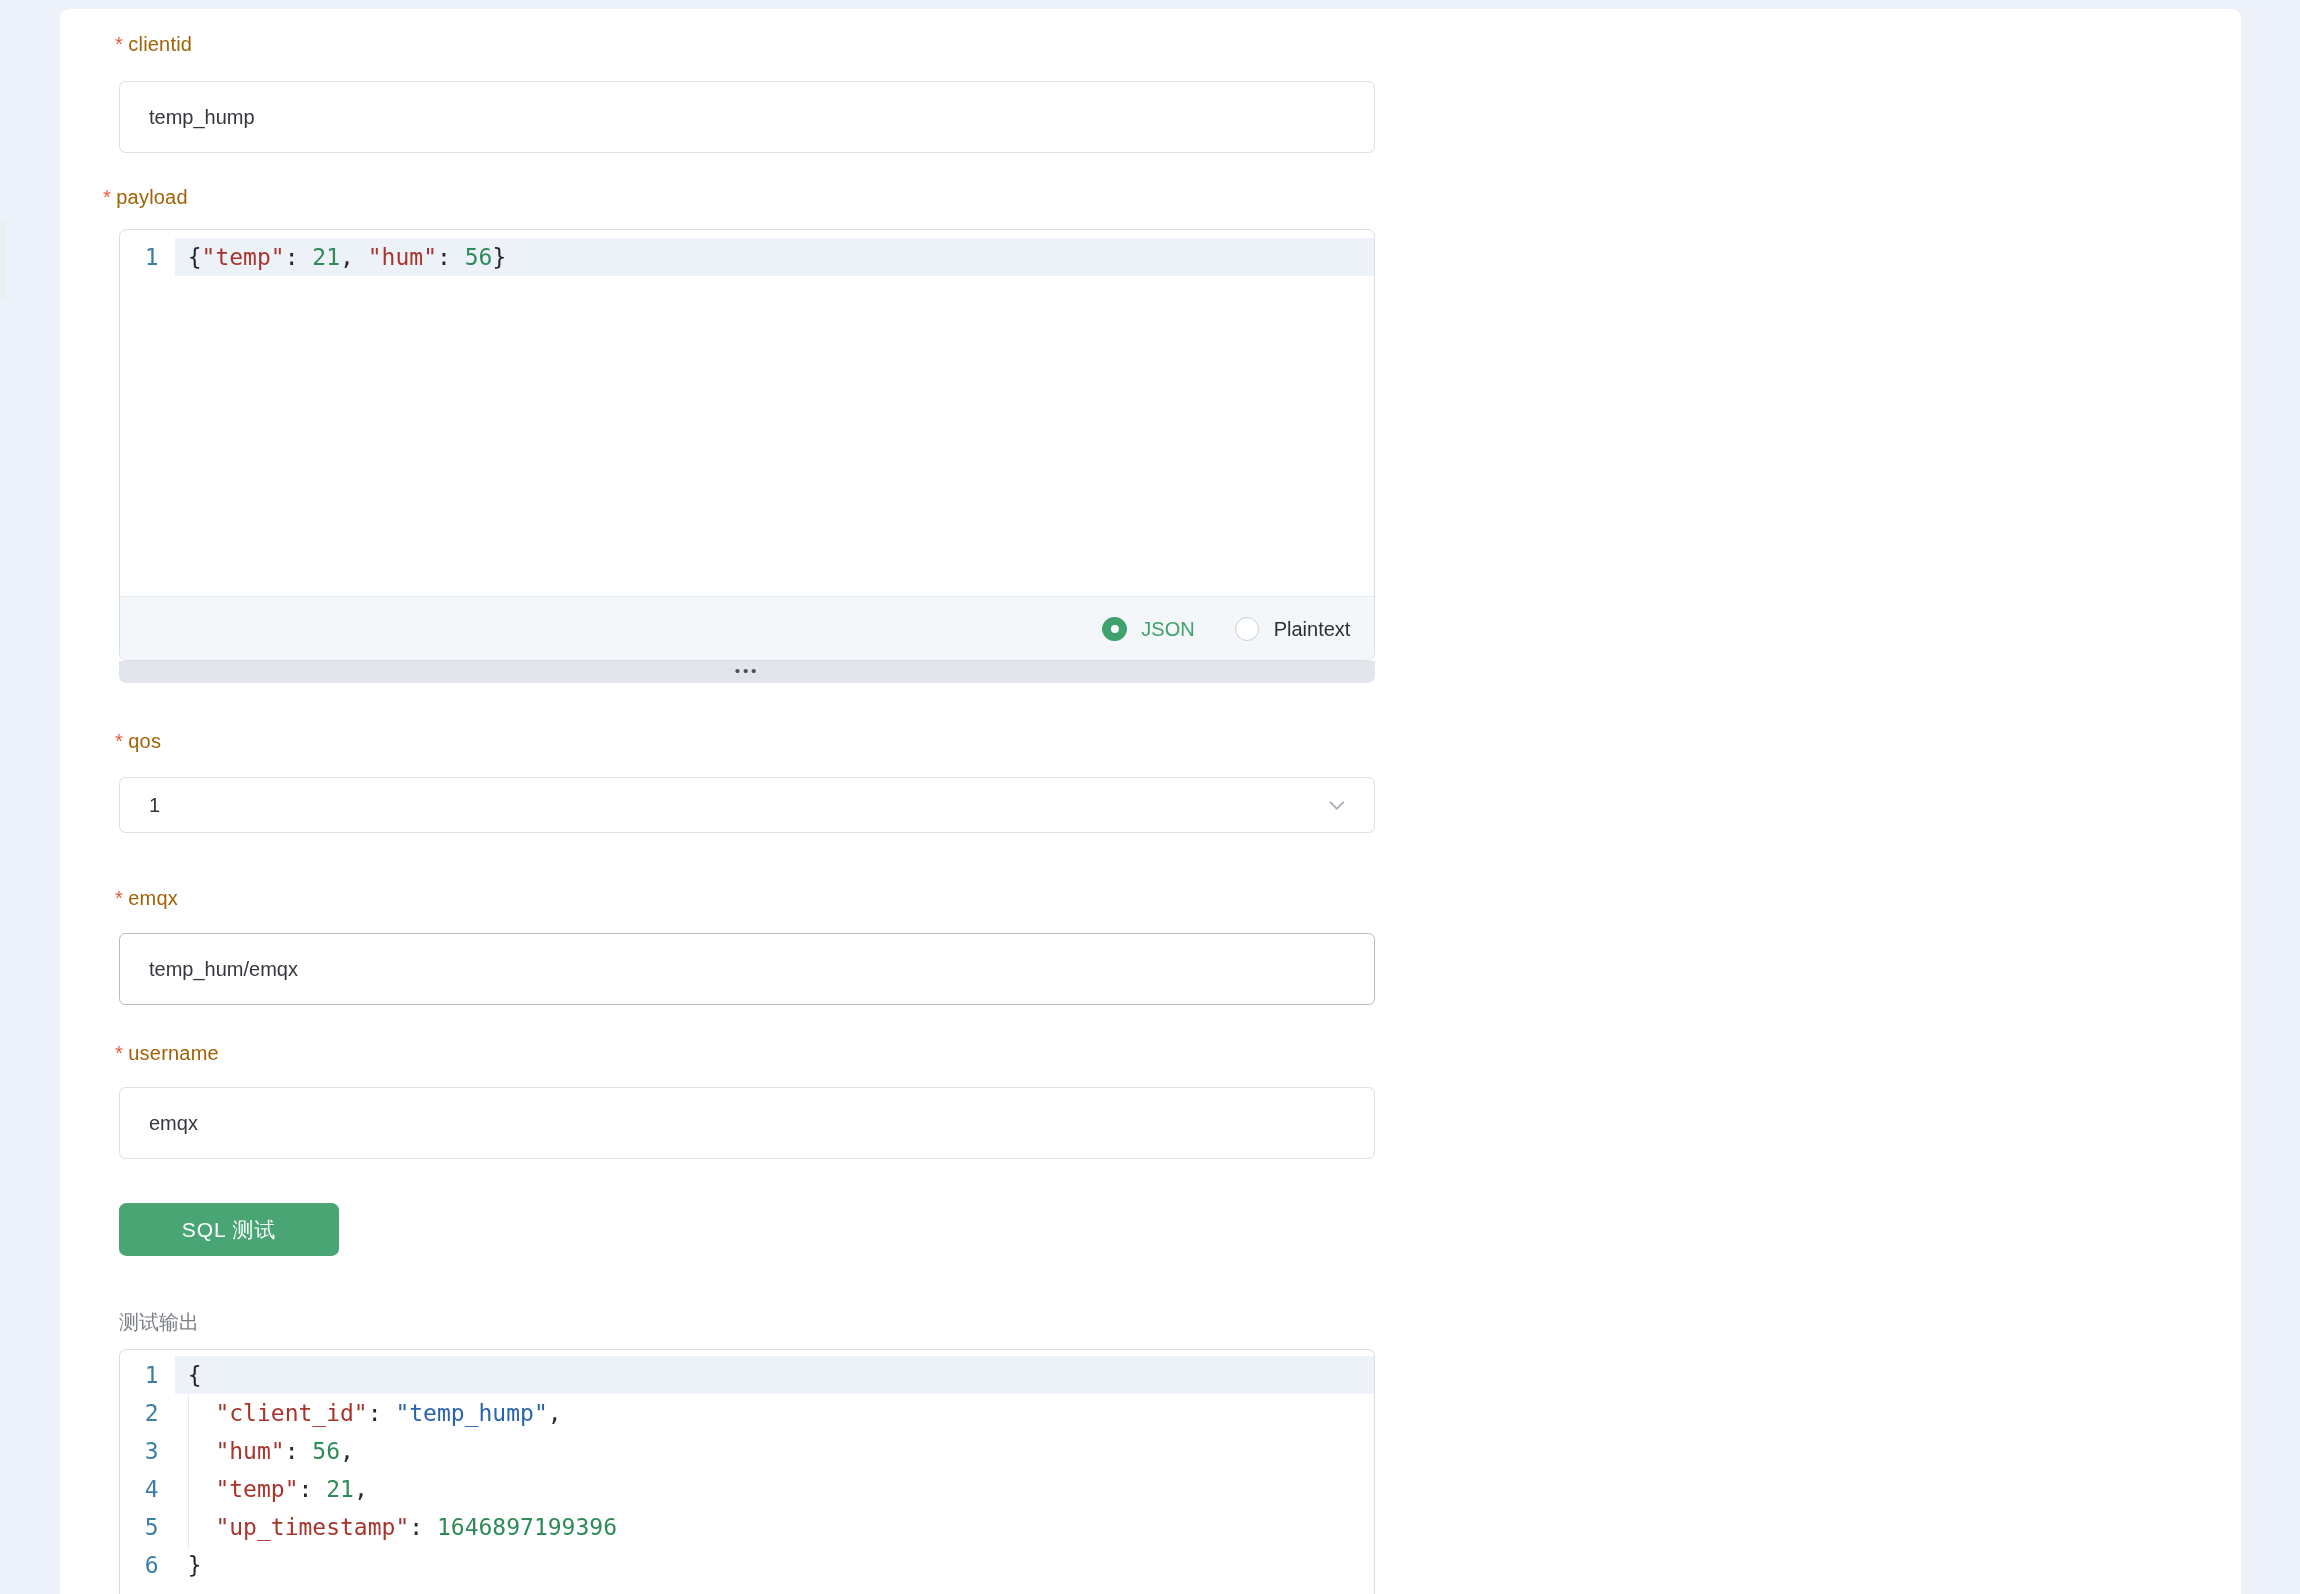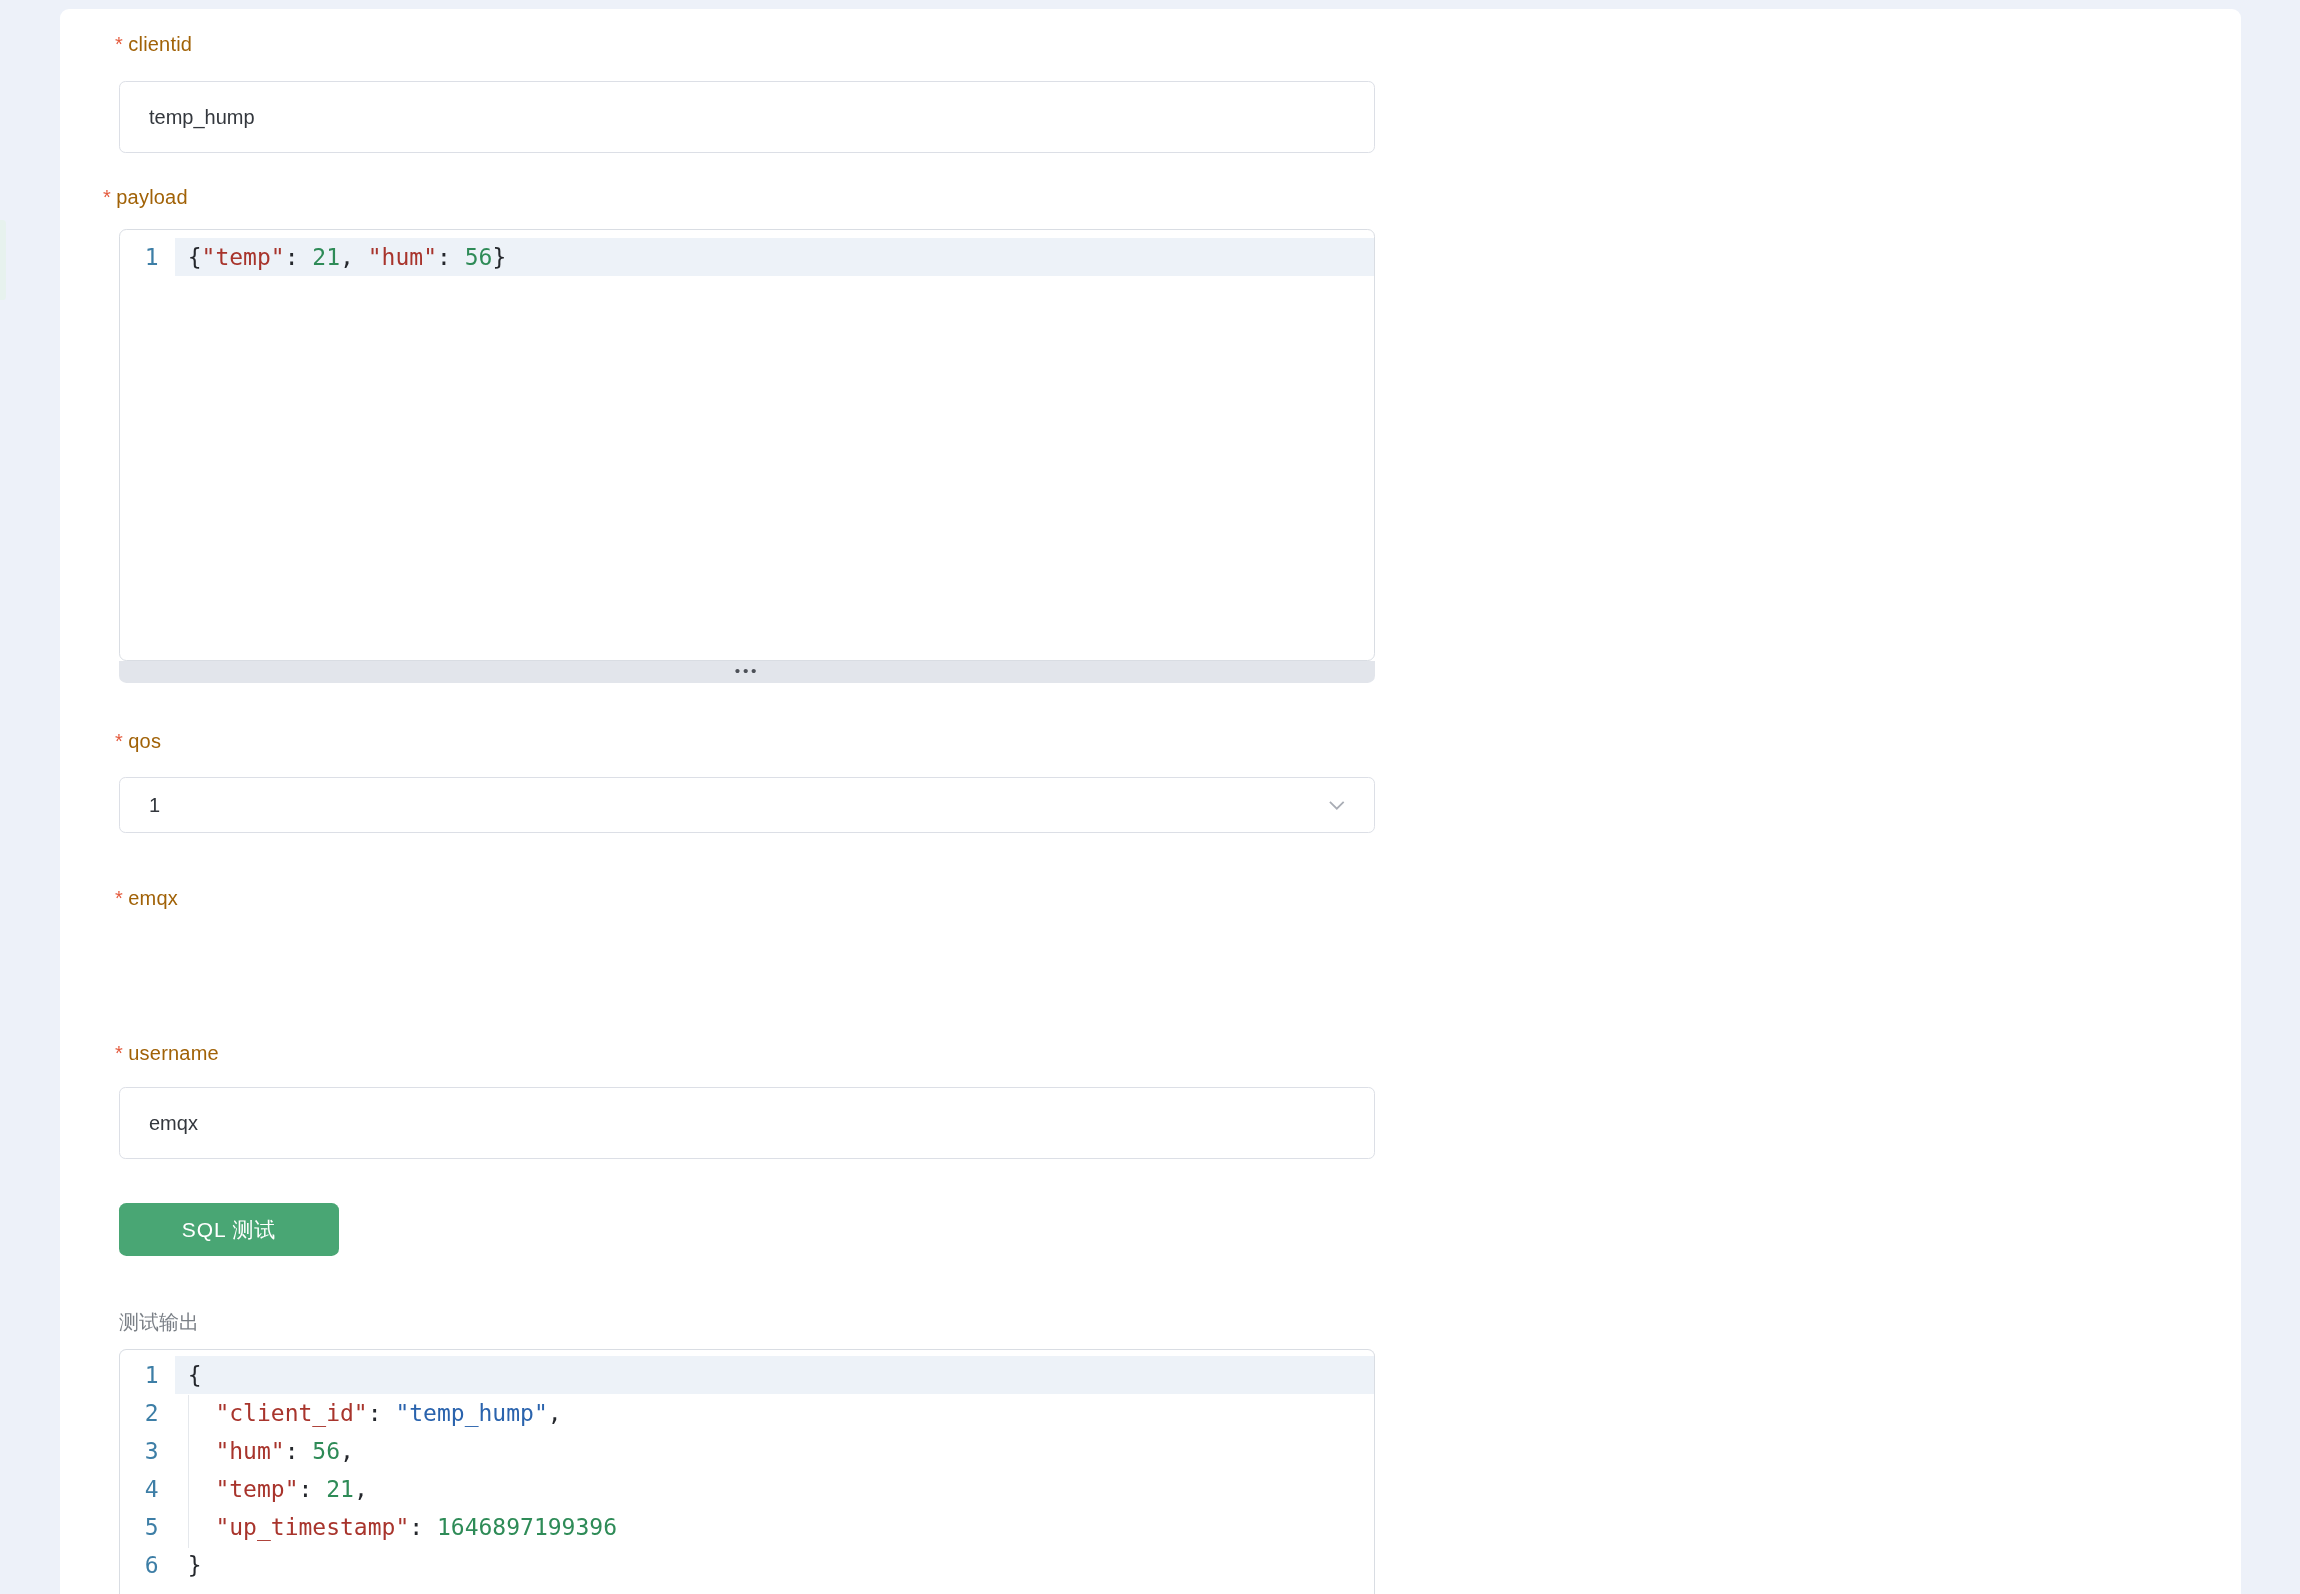--- a/index.html
+++ b/index.html
@@ -89,37 +89,50 @@
   <div class="abs" style="left:103px; top:186px;">
     <span class="req-star">*</span><span class="field-label">payload</span>
   </div>
   <div class="abs editor" style="left:119px; top:229px; height:432px;">
     <div class="code-area" style="height:366px; padding-top:8.2px;">
         <div class="cm-line active">
           <div class="cm-gutter">1</div>
           <div class="cm-code"><span class="tok-punct">{</span><span class="tok-key">"temp"</span><span class="tok-punct">: </span><span class="tok-num">21</span><span class="tok-punct">, </span><span class="tok-key">"hum"</span><span class="tok-punct">: </span><span class="tok-num">56</span><span class="tok-punct">}</span></div>
         </div>
       </div>
+    <div class="editor-footer">
+      <div class="radio-opt selected">
+        <span class="radio-circle"></span>
+        <span class="radio-label">JSON</span>
+      </div>
+      <div class="radio-opt">
+        <span class="radio-circle"></span>
+        <span class="radio-label">Plaintext</span>
+      </div>
+    </div>
   </div>
   <div class="abs resize-strip" style="left:119px; top:661px;">
     <span class="resize-dots">•••</span>
   </div>
 
   <div class="abs" style="left:115px; top:730px;">
     <span class="req-star">*</span><span class="field-label">qos</span>
   </div>
   <div class="abs select-box" style="left:119px; top:777px;">
     <span>1</span>
     <svg class="chevron-svg" viewBox="0 0 24 24">
       <polyline points="5,9 12,16 19,9" fill="none" stroke="#a9adb5" stroke-width="1.8"></polyline>
     </svg>
   </div>
 
   <div class="abs" style="left:115px; top:887px;">
     <span class="req-star">*</span><span class="field-label">emqx</span>
+  </div>
+  <div class="abs text-input hovered" style="left:119px; top:933px;">
+    <span>temp_hum/emqx</span>
   </div>
 
   <div class="abs" style="left:115px; top:1042px;">
     <span class="req-star">*</span><span class="field-label">username</span>
   </div>
   <div class="abs text-input" style="left:119px; top:1087px;">
     <span>emqx</span>
   </div>
 
   <button class="abs primary-btn" style="left:119px; top:1203px;">SQL 测试</button>

